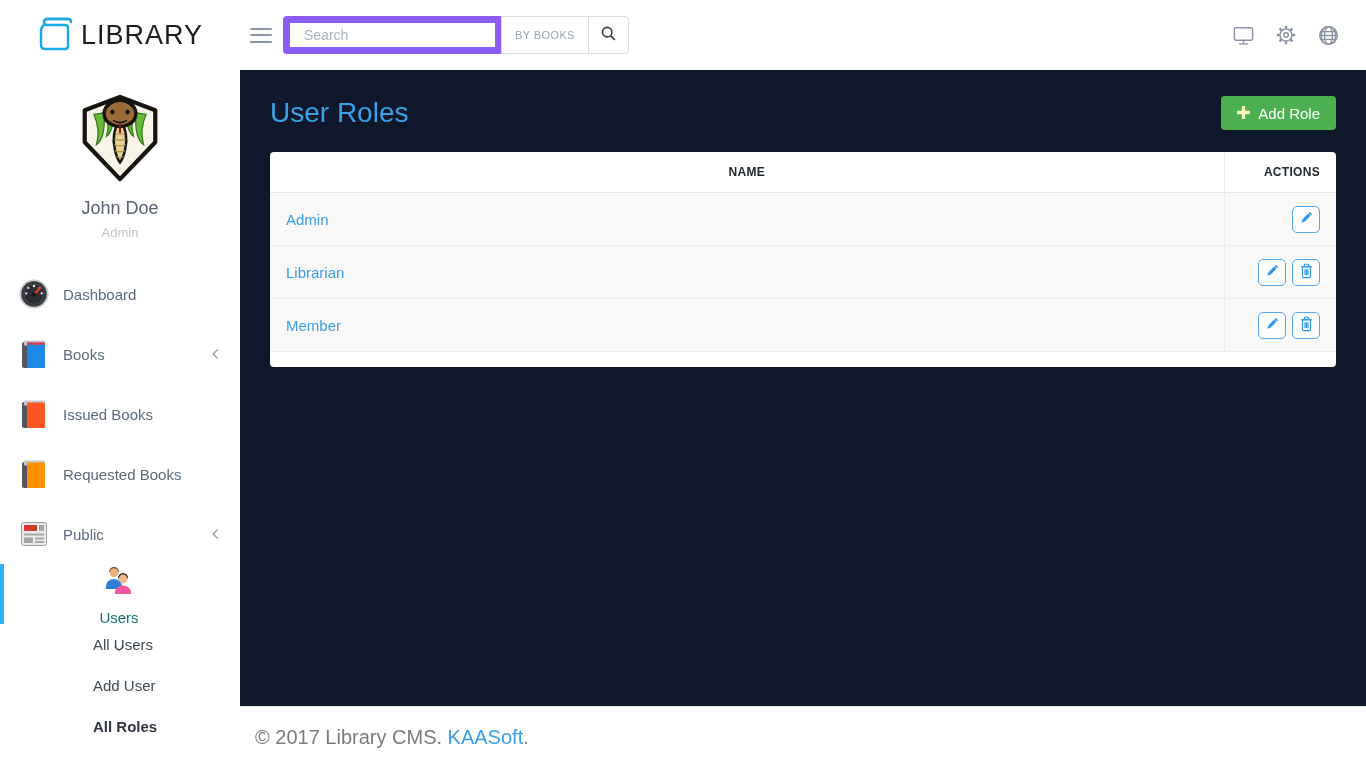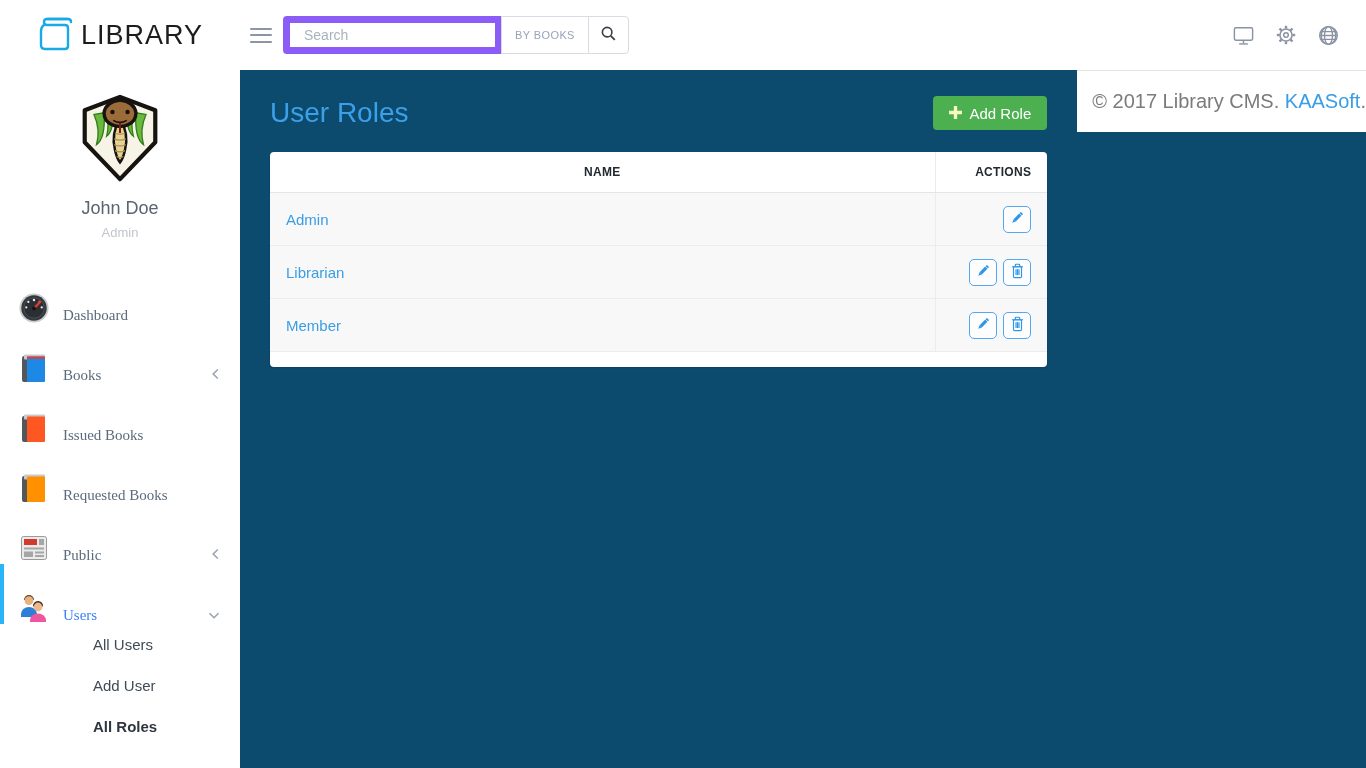--- a/index.html
+++ b/index.html
@@ -16,30 +16,30 @@
   .search-group input { width:219px; border:7px solid #8b5cf6; border-radius:4px 0 0 4px; padding:0 14px; font-size:14px; color:#555; outline:none; background:#fff; }
   .search-group input::placeholder { color:#a9b3bd; }
   .filter-btn { margin-left:-1px; border:1px solid #d8dce2; background:#fff; color:#97a4b8; font-size:11px; letter-spacing:.4px; padding:0 13px; cursor:pointer; }
   .search-btn { margin-left:-1px; border:1px solid #d8dce2; background:#fff; border-radius:0 4px 4px 0; padding:0 11px; cursor:pointer; display:flex; align-items:center; }
   .top-icons { margin-left:auto; margin-right:26px; display:flex; gap:20px; align-items:center; }
   .top-icons span { cursor:pointer; display:flex; }
 
   
   .shell { display:flex; height:698px; }
   .sidebar { width:240px; background:#fff; flex:none; }
-  .content { flex:1; display:flex; background:#0c4a6e; }
+  .content { flex:1; display:flex; flex-direction:column; background:#0f172a; }
 
   
   .user-panel { text-align:center; padding-top:24px; }
   .user-name { font-size:18px; color:#5a6472; margin-top:12px; }
   .user-role { font-size:13px; color:#c0c5cc; margin-top:6px; }
   .nav { margin-top:24px; }
-  .nav-item { height:60px; display:flex; align-items:flex-end; gap:13px; padding:0 20px 0 18px; color:#5b6b7c; font-size:15px; cursor:pointer;font-family:Liberation Serif, serif; }
+  .nav-item { height:60px; display:flex; align-items:center; gap:13px; padding:0 20px 0 18px; color:#5b6b7c; font-size:15px; cursor:pointer; }
   .nav-item .nav-label { flex:1; }
-  .nav-item.active { color:#3b82f6; box-shadow:inset 4px 0 0 #29b5f8; }
+  .nav-item.active { color:#0f766e; box-shadow:inset 4px 0 0 #29b5f8;flex-direction:column; }
   .nav-icon { width:32px; height:32px; display:flex; align-items:center; justify-content:center; flex:none; }
   .subnav-item { height:41px; display:flex; align-items:center; padding-left:45px; font-size:15px; color:#3f4a56; cursor:pointer;margin-left:48px; }
   .subnav-item.active { font-weight:bold; color:#2f3640; }
 
   
   .main { flex:1; padding:26px 30px 0; }
   .page-head { display:flex; justify-content:space-between; align-items:flex-start; margin-bottom:22px; }
   .page-title { font-size:28px; font-weight:400; color:#3aa0e8; line-height:34px; }
   .btn-add { background:#4caf50; color:#fff; border:none; border-radius:4px; height:34px; padding:0 16px; font-size:15px; display:flex; align-items:center; gap:8px; cursor:pointer; }
   .card { background:#fff; border-radius:4px; box-shadow:0 1px 2px rgba(0,0,0,.12); padding-bottom:15px; }

